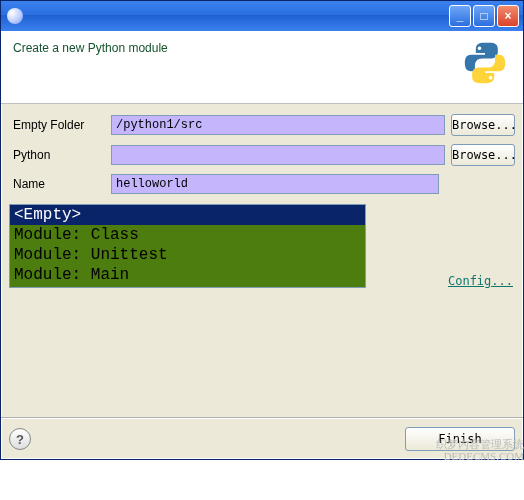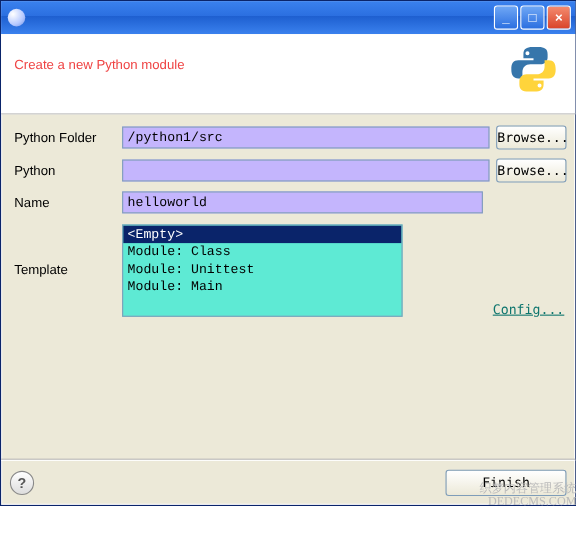--- a/index.html
+++ b/index.html
@@ -56,22 +56,22 @@
     border-bottom: 1px solid #c0c0c0;
     padding: 10px 12px 18px 12px;
     display:flex;
     align-items:flex-start;
     justify-content:space-between;
     min-height: 68px;
   }
   .banner-title {
     font-family: "SimSun","Arial",monospace;
     font-size: 12px;
-    color: #ef4444;
-    margin-top: 11px;
+    color: #14532d;
+    margin-top: 0;
   }
   .python-logo { width: 44px; height: 44px; margin-right:4px;}
   
   .form-area {
     flex: 1;
     padding: 10px 8px 4px 8px;
     display:flex;
     flex-direction:column;
     gap:8px;
   }
@@ -106,25 +106,25 @@
     cursor:pointer;
   }
   .template-row .label { padding-top:34px; }
   .listbox-wrap {
     flex:1;
     display:flex;
     flex-direction:column;
   }
   .listbox {
     height: 84px;
-    background:#5eead4;
+    background:#4d7c0f;
     border:1px solid #7f9db9;
     overflow:hidden;
     font-family:"SimSun","Courier New",monospace;
-    font-size:12px;
+    font-size:16px;
   }
   .listbox .item { padding:1px 4px; white-space:pre; }
   .listbox .item.selected { background:#0a246a; color:#fff; }
   .config-link {
     align-self:flex-end;
     color:#0f766e;
     text-decoration:underline;
     font-family:"SimSun",monospace;
     font-size:12px;
     margin-top:-54px;
@@ -200,38 +200,37 @@
     <div class="banner-title">Create a new Python module</div>
     <svg class="python-logo" viewBox="0 0 48 48">
       <path fill="#3776ab" d="M23 2c-6 0-9 2-9 7v4h10v2H9c-5 0-7 3-7 9s2 9 7 9h4v-6c0-5 3-8 8-8h10c4 0 7-3 7-7V9c0-5-3-7-9-7H23zm-5 4a2 2 0 110 4 2 2 0 010-4z"></path>
       <path fill="#ffd43b" d="M25 46c6 0 9-2 9-7v-4H24v-2h15c5 0 7-3 7-9s-2-9-7-9h-4v6c0 5-3 8-8 8H17c-4 0-7 3-7 7v3c0 5 3 7 9 7h6zm5-4a2 2 0 110-4 2 2 0 010 4z"></path>
     </svg>
   </div>
 
   <div class="form-area">
 
     <div class="row">
-      <div class="label">Python Folder</div>
+      <div class="label">Empty Folder</div>
       <input class="text-input" value="/python1/src" style="">
       <button class="browse-btn">Browse...</button>
     </div>
 
     <div class="row">
       <div class="label">Python</div>
       <input class="text-input" value="" style="">
       <button class="browse-btn">Browse...</button>
     </div>
 
     <div class="row">
       <div class="label">Name</div>
       <input class="text-input" style="margin-right: 76px;" value="helloworld">
     </div>
 
     <div class="row-top template-row">
-      <div class="label">Template</div>
       <div class="listbox-wrap" style="margin-right:76px">
         <div class="listbox">
           <div class="item selected">&lt;Empty&gt;</div>
           <div class="item">Module: Class</div>
           <div class="item">Module: Unittest</div>
           <div class="item">Module: Main</div>
         </div>
       </div>
       <a class="config-link">Config...</a>
     </div>

